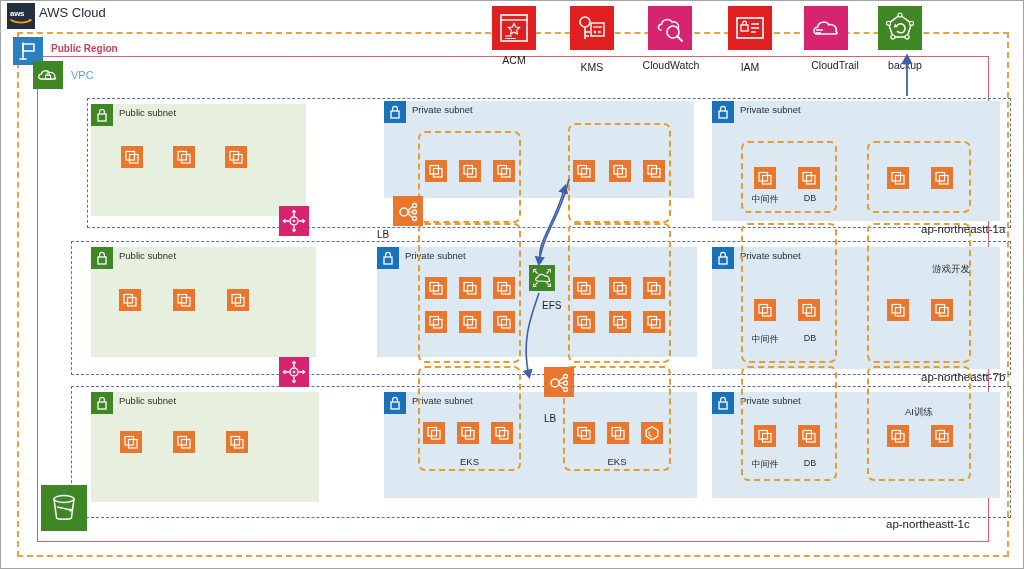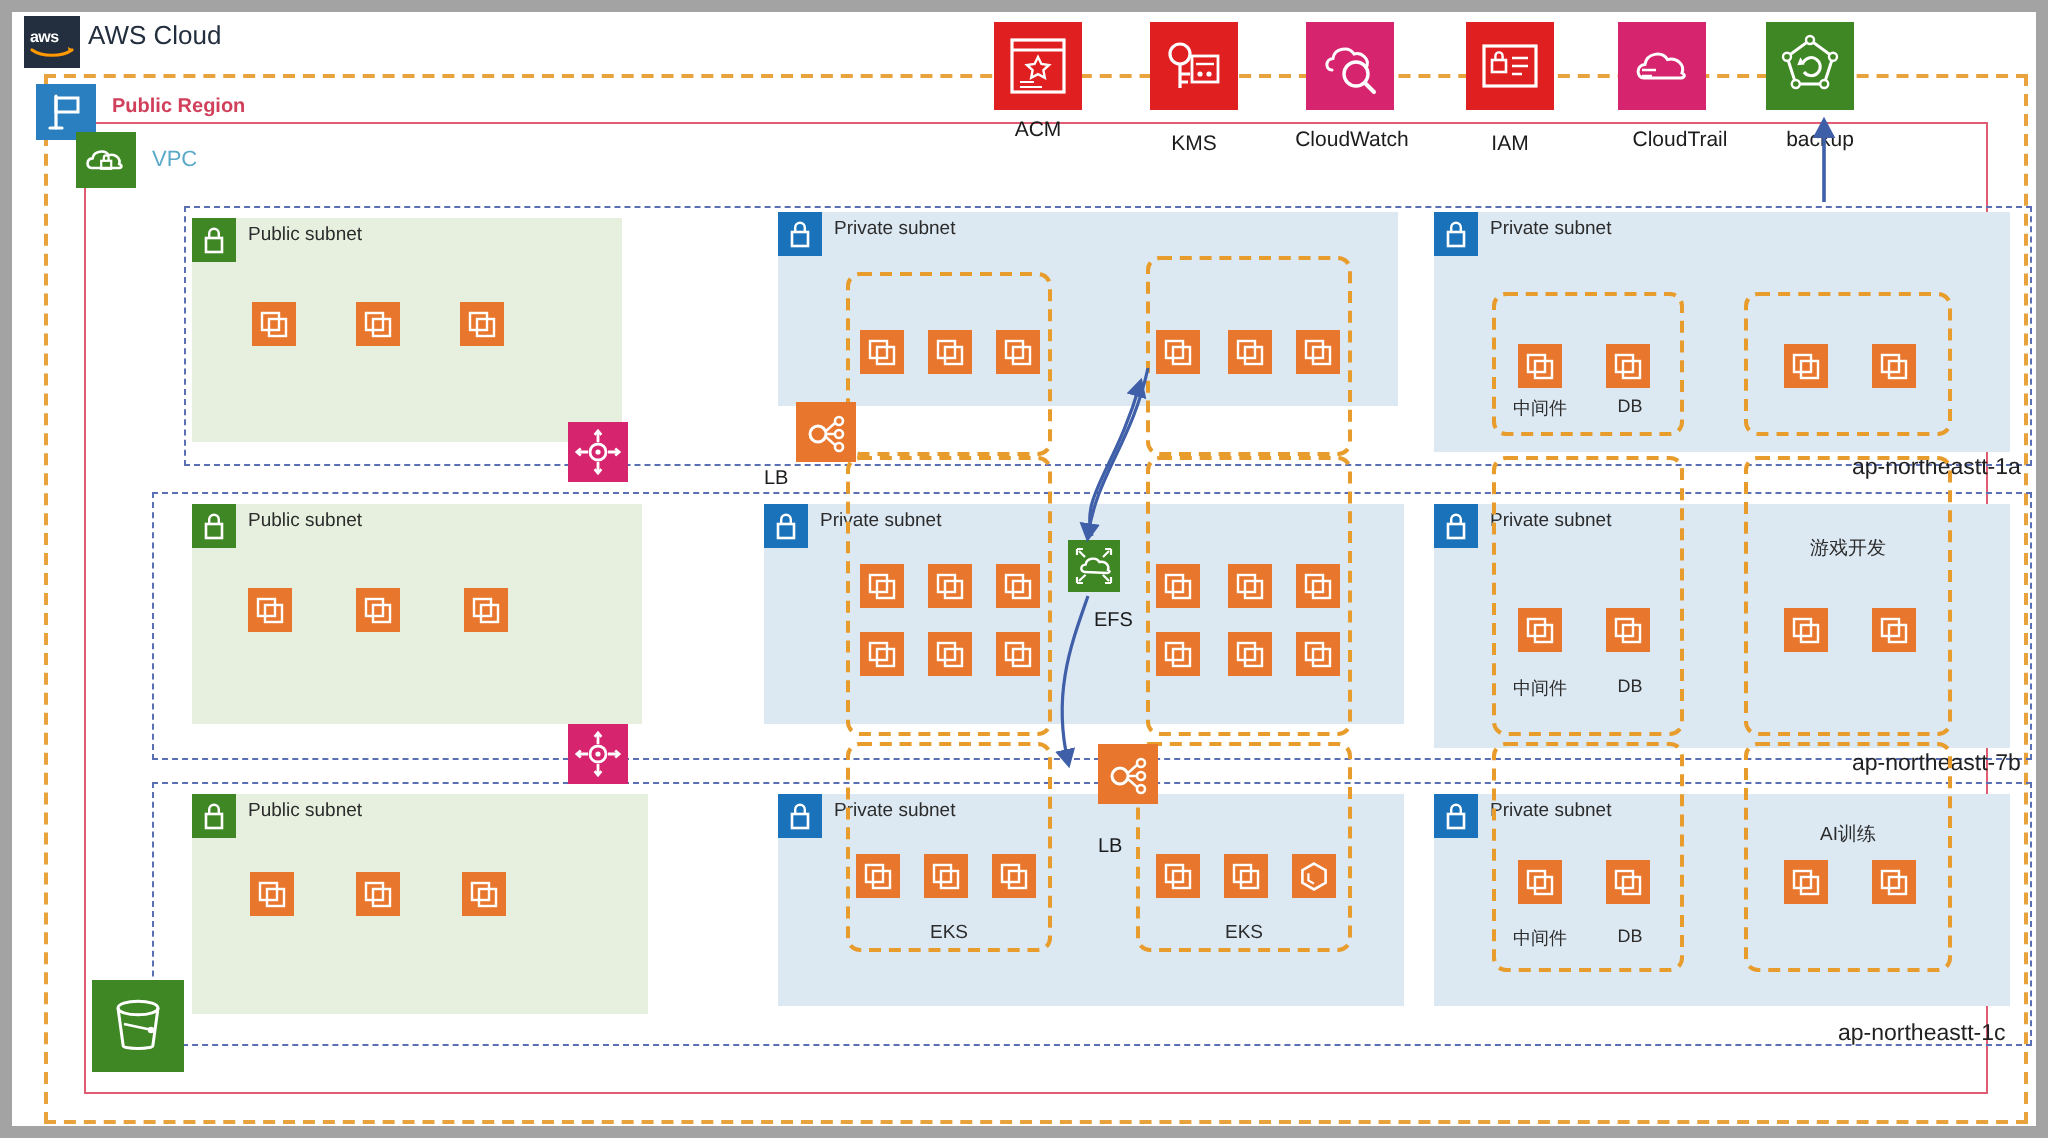--- a/index.html
+++ b/index.html
@@ -6,21 +6,21 @@
   body{
     font-family:"Liberation Sans","DejaVu Sans",sans-serif;
     -webkit-font-smoothing:antialiased;
   }
   #canvas{
     position:relative;
     width:1024px;height:569px;
     background:#ffffff;
     overflow:hidden;
     box-sizing:border-box;
-    border:6px solid #a3a3a3;
+    border:1px solid #a3a3a3;
   }
 
   
   .abs{position:absolute;box-sizing:border-box;}
 
   
   .aws-logo{
     left:6px;top:2px;width:28px;height:26px;
     background:#232f3e;color:#ffffff;
     display:flex;align-items:center;justify-content:center;
@@ -233,21 +233,21 @@
   </div>
   <div class="svc-label" style="left:876px;top:58px;width:56px;">backup</div>
 
   <div class="abs az-band" style="left:86px;top:97px;width:924px;height:130px;"></div>
   <div class="abs az-tag" style="left:920px;top:222px;">ap-northeastt-1a</div>
 
   <div class="abs az-band" style="left:70px;top:240px;width:940px;height:134px;"></div>
   <div class="abs az-tag" style="left:920px;top:370px;">ap-northeastt-7b</div>
 
   <div class="abs az-band" style="left:70px;top:385px;width:940px;height:132px;"></div>
-  <div class="abs az-tag" style="left:885px;top:505px;margin-left:28px;">ap-northeastt-1c</div>
+  <div class="abs az-tag" style="left:885px;top:517px;">ap-northeastt-1c</div>
 
   <div class="subnet public" style="left:90px;top:103px;width:215px;height:112px;">
     <div class="subnet-icon pub">
       <svg width="22" height="22" viewBox="0 0 22 22">
           <rect width="22" height="22" fill="#3f8624"></rect>
         <rect x="7" y="10" width="8" height="7" fill="none" stroke="#ffffff" stroke-width="1.3"></rect>
         <path d="M8.6 10 L8.6 7.8 A2.4 2.4 0 0 1 13.4 7.8 L13.4 10" fill="none" stroke="#ffffff" stroke-width="1.2"></path>
       </svg>
     </div>
     <div class="subnet-title">Public subnet</div>
@@ -548,21 +548,21 @@
       <svg width="22" height="22" viewBox="0 0 22 22">
         <rect width="22" height="22" fill="#e8762d"></rect>
         <rect x="5" y="5.5" width="8.5" height="8.5" fill="none" stroke="#ffffff" stroke-width="1.2"></rect>
         <rect x="8.5" y="8.5" width="8.5" height="8.5" fill="none" stroke="#ffffff" stroke-width="1.2"></rect>
       </svg>
     </div>
   <div class="ec2-caption" style="left:742px;top:332px;width:44px;text-align:center;">中间件</div>
   <div class="ec2-caption" style="left:789px;top:332px;width:40px;text-align:center;">DB</div>
 
   <div class="grp" style="left:866px;top:222px;width:104px;height:140px;"></div>
-  <div class="grp-label" style="left:866px;top:262px;width:104px;">游戏开发</div>
+  <div class="grp-label" style="left:866px;top:262px;width:104px;padding-left:32px;">游戏开发</div>
   <div class="ec2" style="left:886px;top:298px;">
       <svg width="22" height="22" viewBox="0 0 22 22">
         <rect width="22" height="22" fill="#e8762d"></rect>
         <rect x="5" y="5.5" width="8.5" height="8.5" fill="none" stroke="#ffffff" stroke-width="1.2"></rect>
         <rect x="8.5" y="8.5" width="8.5" height="8.5" fill="none" stroke="#ffffff" stroke-width="1.2"></rect>
       </svg>
     </div>
   <div class="ec2" style="left:930px;top:298px;">
       <svg width="22" height="22" viewBox="0 0 22 22">
         <rect width="22" height="22" fill="#e8762d"></rect>

